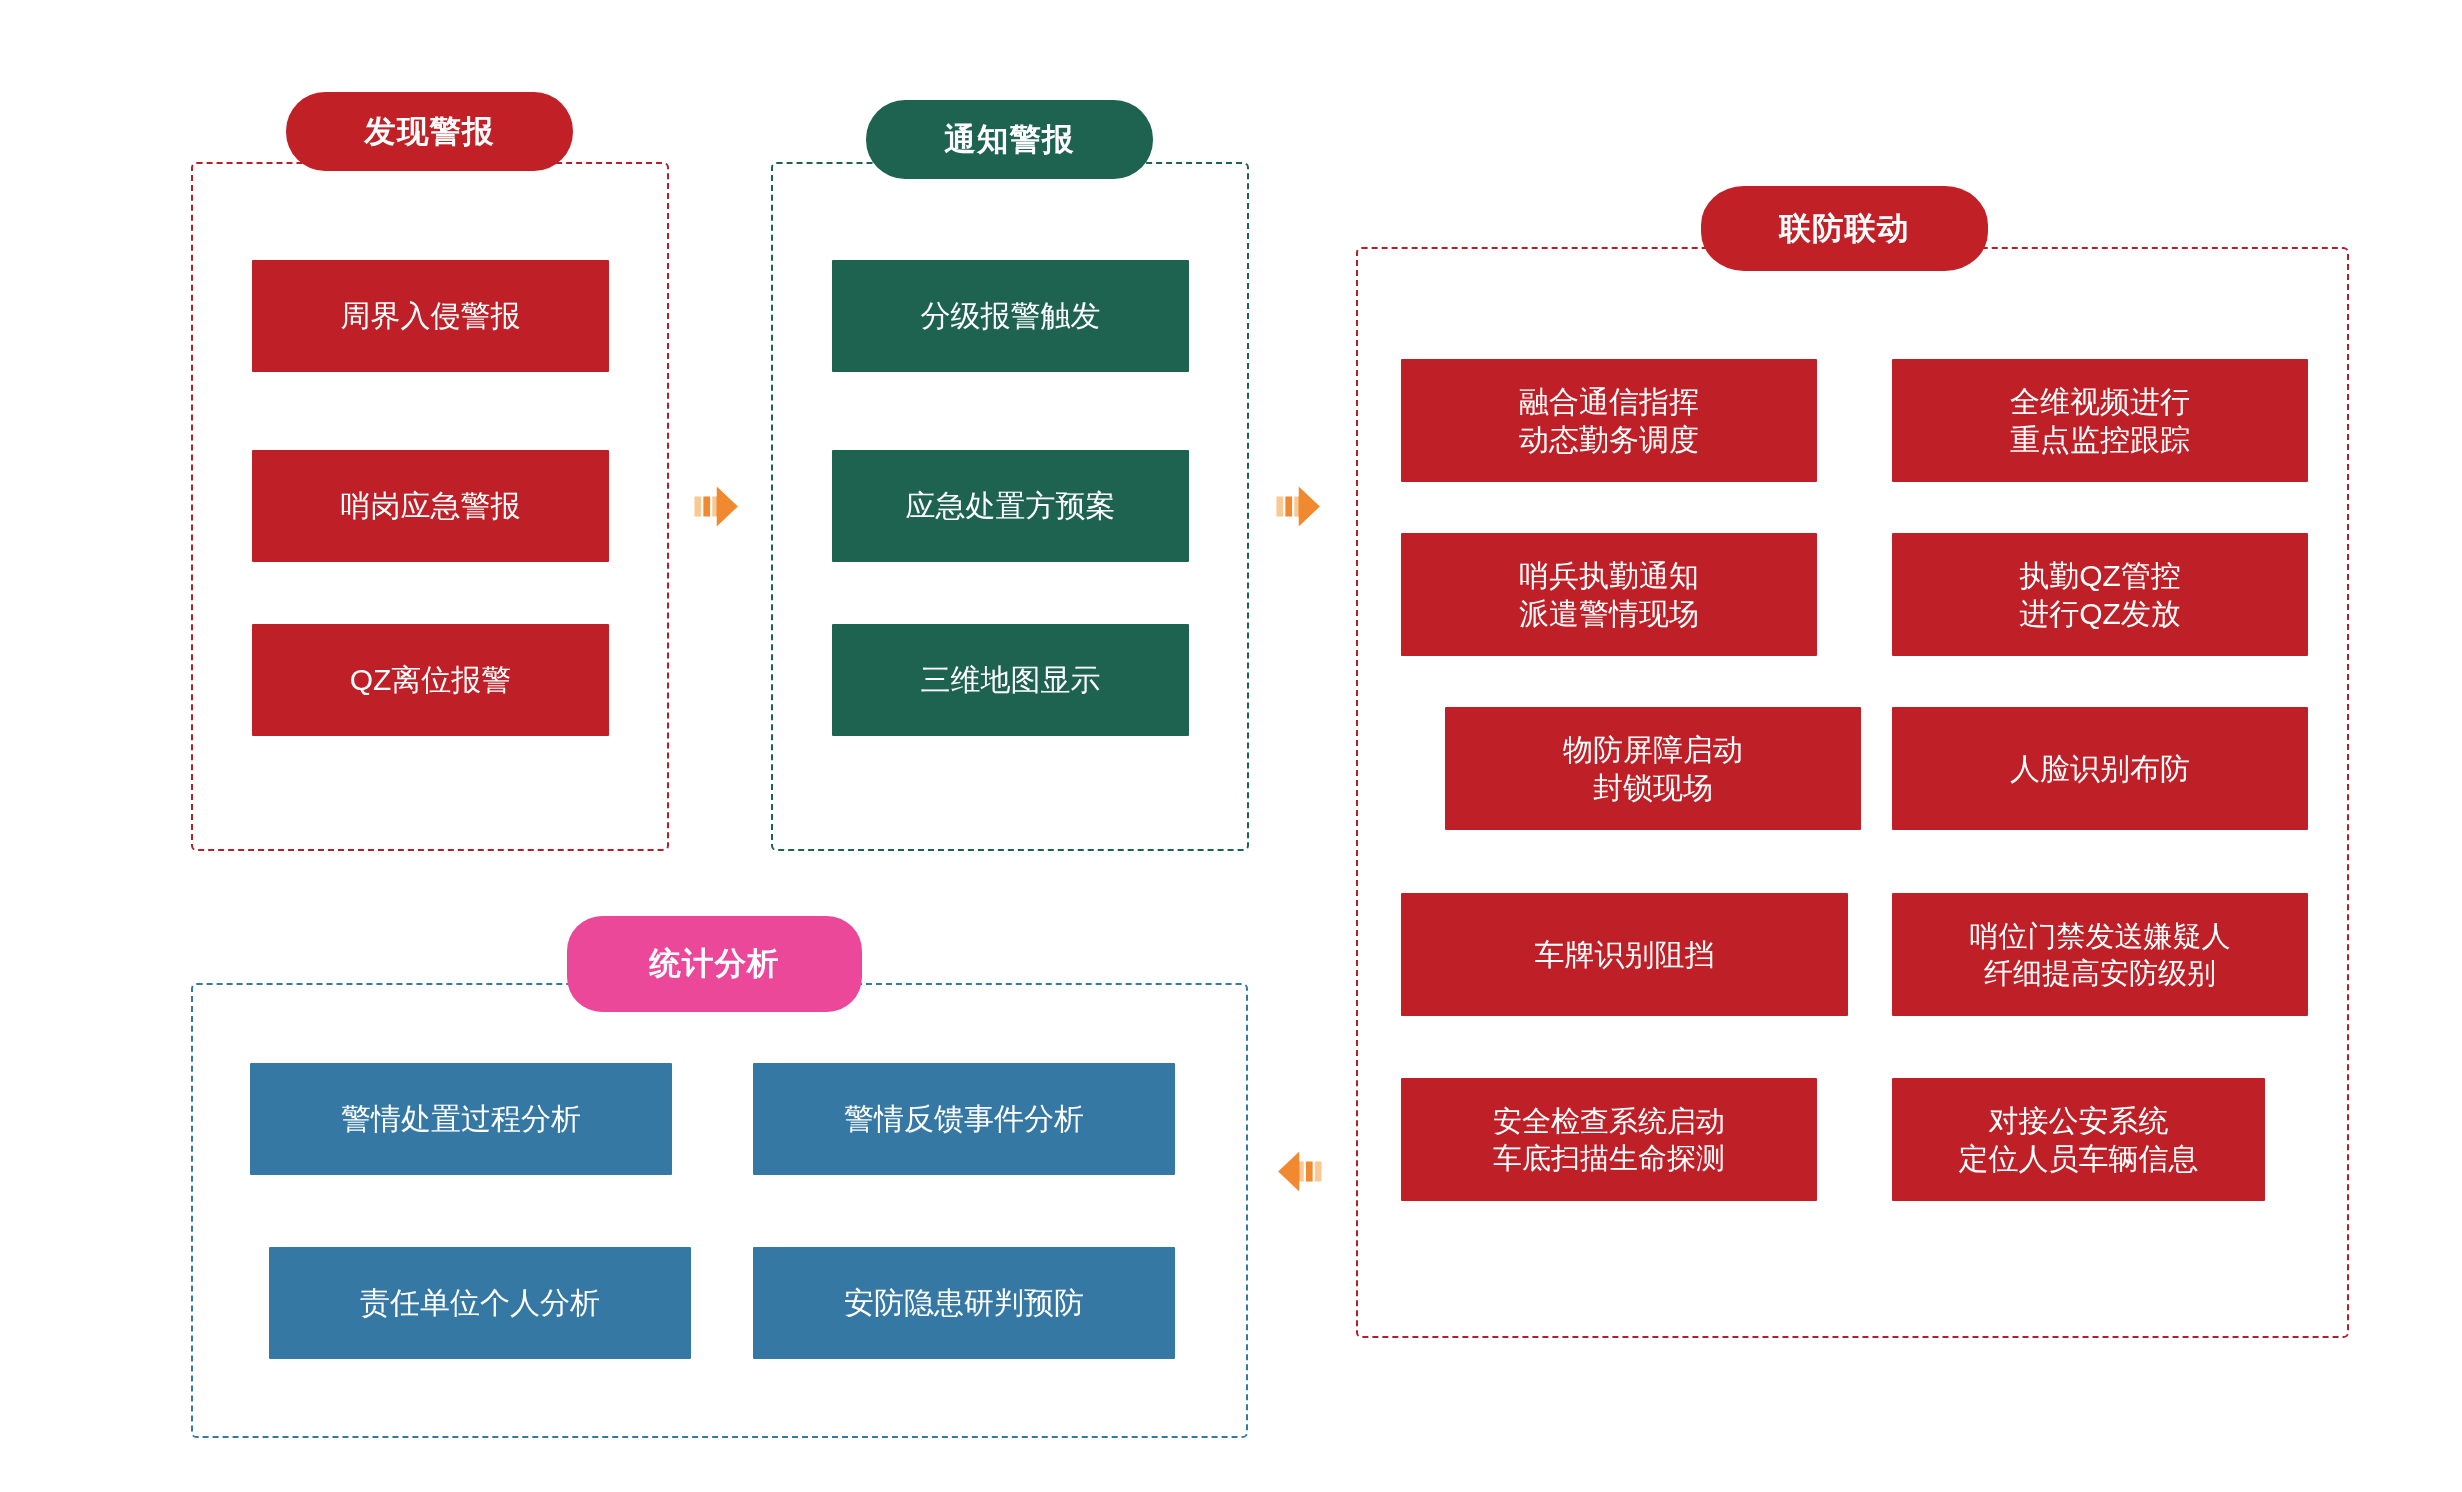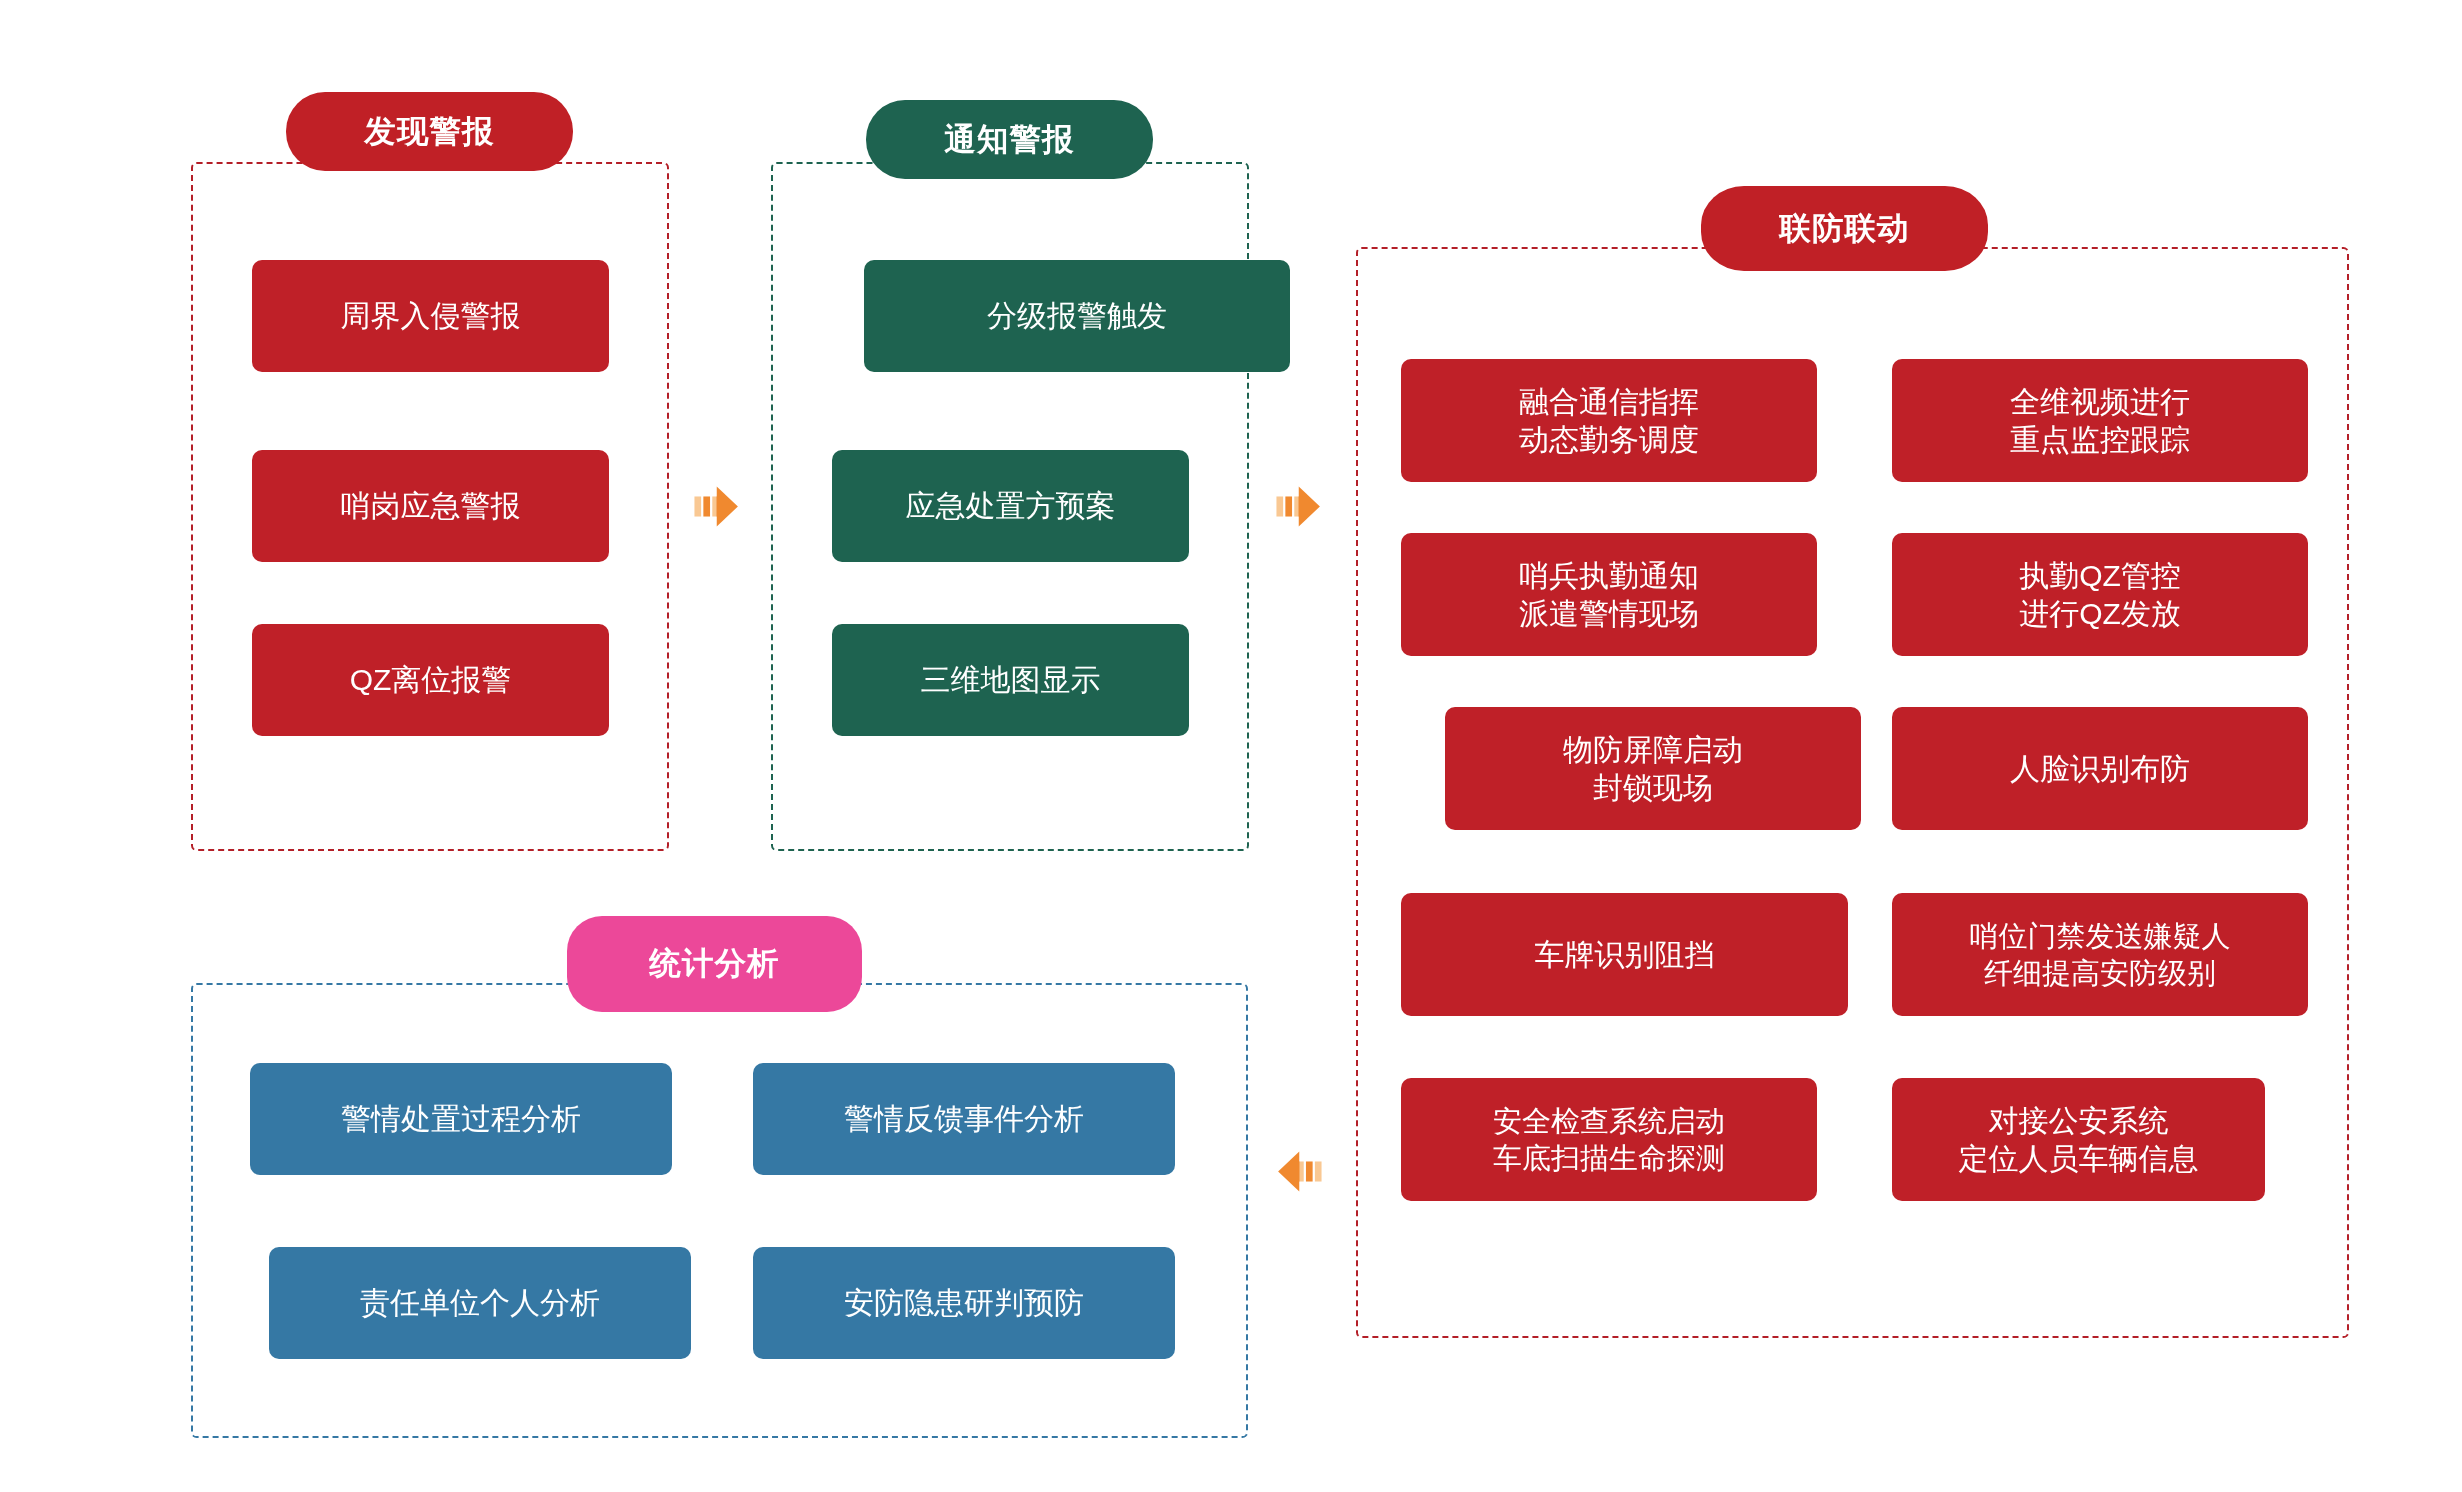--- a/index.html
+++ b/index.html
@@ -50,21 +50,21 @@
 
   
   .box {
     position: absolute;
     display: flex;
     align-items: center;
     justify-content: center;
     text-align: center;
     box-sizing: border-box;
     color: #ffffff;
-    border-radius: 10px;
+    border-radius: 1px;
     line-height: 1.26;
     padding: 2.2px 5.6px;
     z-index: 3;
   }
   .box.red   { background: #BF2028; }
   .box.green { background: #1E6350; }
   .box.blue  { background: #3578A4; }
   .box .txt { display: block; }
 
   
@@ -100,21 +100,21 @@
       <rect x="40" y="26" width="10" height="36" fill="#F9C893"></rect>
       <path d="M48 8 L86 44 L48 80 Z" fill="#F0892F"></path>
       <rect x="48" y="26" width="10" height="36" fill="#F0892F"></rect>
     </svg>
   </div>
 
   <div class="frame green" style="left:771px; top:162px; width:478px; height:689px;"></div>
 
   <div class="pill green" style="left:866px; top:100px; width:287px; height:79px; border-radius:39px; font-size:31.5px;">通知警报</div>
 
-  <div class="box green" style="left:832px; top:260px; width:426px; height:112px; font-size:30px;margin-left:32px;">
+  <div class="box green" style="left:832px; top:260px; width:357px; height:112px; font-size:30px;">
     <span class="txt">分级报警触发</span>
   </div>
   <div class="box green" style="left:832px; top:450px; width:357px; height:112px; font-size:30px;">
     <span class="txt">应急处置方预案</span>
   </div>
   <div class="box green" style="left:832px; top:624px; width:357px; height:112px; font-size:30px;">
     <span class="txt">三维地图显示</span>
   </div>
 
   <div class="arrow" style="left:1272px; top:482px; width:49px; height:49px;">

